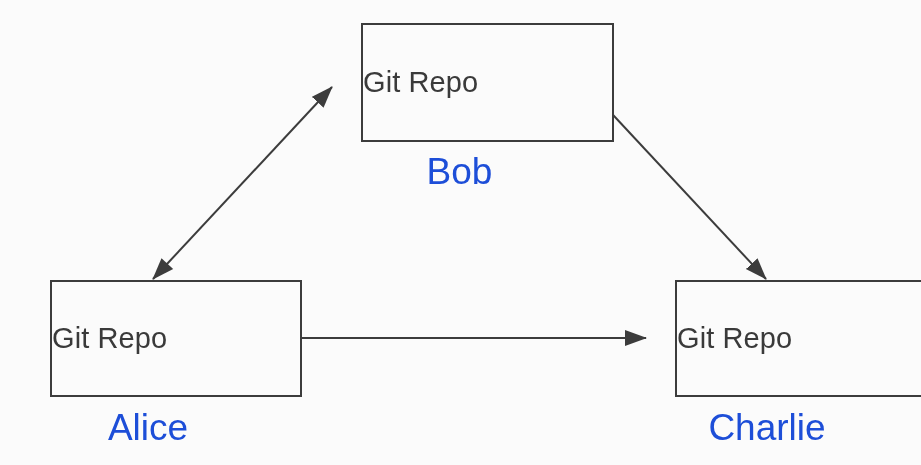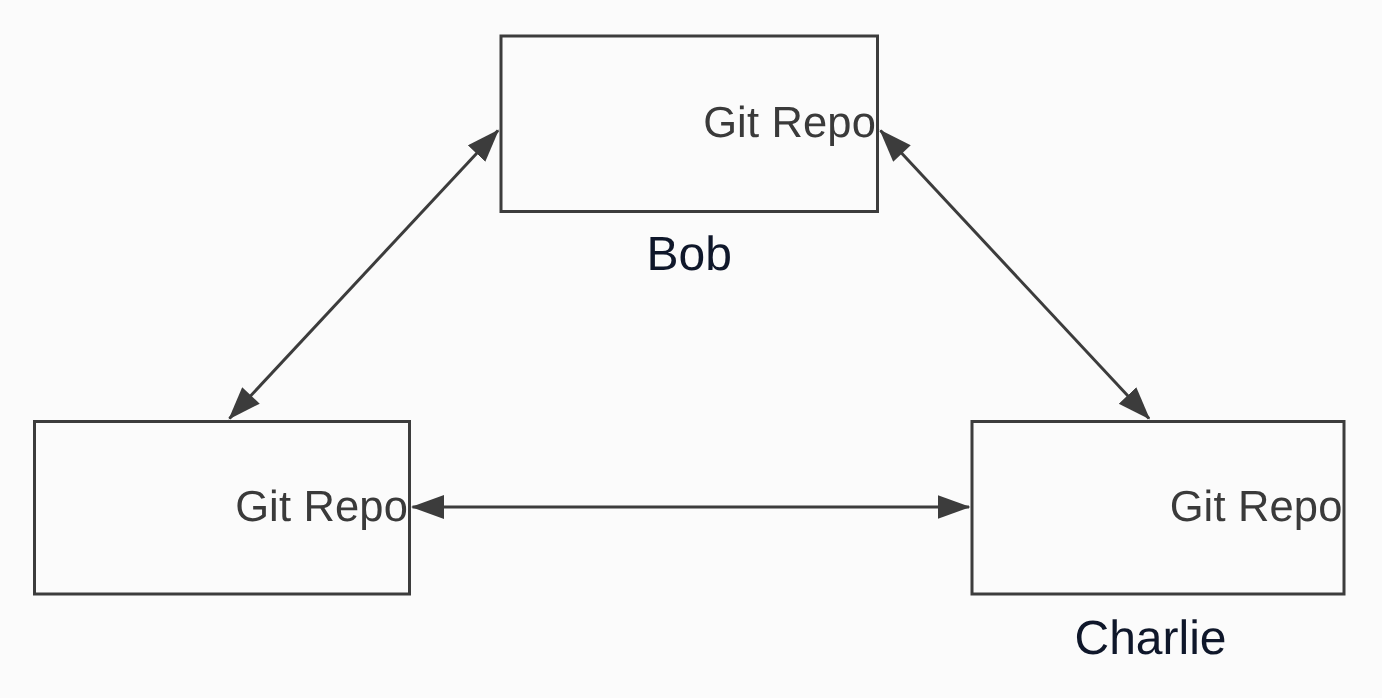--- a/index.html
+++ b/index.html
@@ -25,34 +25,35 @@
     width: 921px;
     height: 465px;
   }
   .node {
     position: absolute;
     box-sizing: border-box;
     background: #fbfbfb;
     border: 2px solid #3c3c3c;
     display: flex;
     align-items: center;
-    justify-content: flex-end;
+    justify-content: flex-start;
+    margin-left: 28px;
   }
   .node-title {
     font-size: 29px;
     color: #3a3a3a;
     letter-spacing: 0.1px;
     line-height: 1;
     white-space: nowrap;
   }
   .node-caption {
     position: absolute;
     text-align: center;
-    font-size: 32px;
-    color: #0f172a;
+    font-size: 37px;
+    color: #1d4ed8;
     line-height: 1;
     white-space: nowrap;
   }
   
   #node-bob { left: 333px; top: 23px; width: 253px; height: 119px; }
   #caption-bob { left: 333px; top: 153px; width: 253px; }
   
   #node-alice { left: 22px; top: 280px; width: 252px; height: 117px; }
   #caption-alice { left: 22px; top: 409px; width: 252px; }
   
@@ -82,19 +83,20 @@
   </svg>
 
   <div class="node" id="node-bob">
     <span class="node-title">Git Repo</span>
   </div>
   <div class="node-caption" id="caption-bob">Bob</div>
 
   <div class="node" id="node-alice">
     <span class="node-title">Git Repo</span>
   </div>
+  <div class="node-caption" id="caption-alice">Alice</div>
 
   <div class="node" id="node-charlie">
     <span class="node-title">Git Repo</span>
   </div>
   <div class="node-caption" id="caption-charlie">Charlie</div>
 
 </div>
 
 </body></html>

